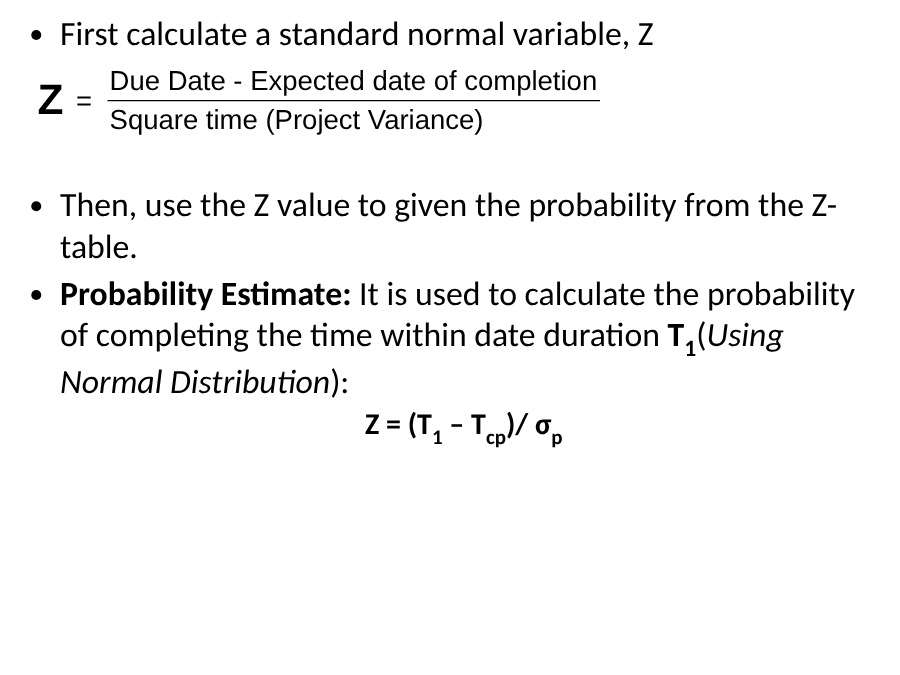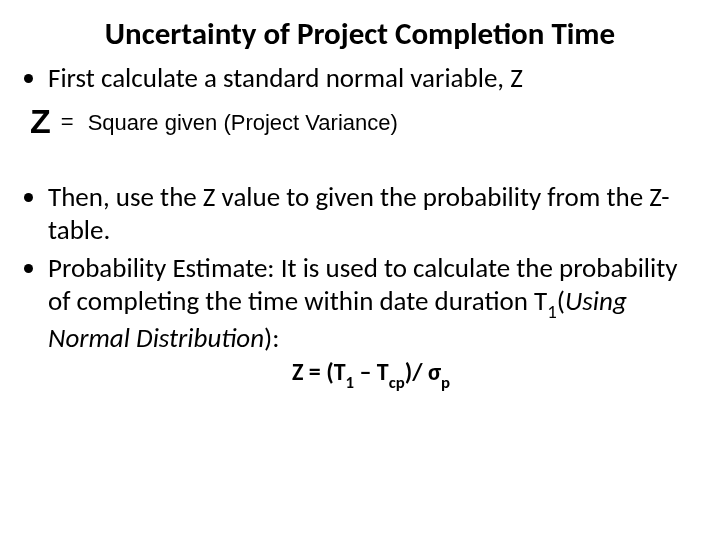--- a/index.html
+++ b/index.html
@@ -64,47 +64,47 @@
     border-bottom: 1.5px solid #000;
     padding: 0 2px 2px 2px;
   }
   .fraction .den {
     display: block;
     padding: 2px 2px 0 2px;
   }
   .spacer {
     height: 22px;
   }
-  .bold { font-weight: 400; }
+  .bold { font-weight: 700; }
   .sub { font-size: 0.7em; vertical-align: sub; position: relative; top: 0.1em; }
   .eqline {
     text-align: center;
     font-size: 24px;
     font-weight: 700;
     margin-top: 4px;
   }
   .italic { font-style: italic; }
 </style>
 </head>
 <body>
 
 <div class="slide">
 
-  <div class="title">Uncertainty of Project Completion Time</div>
 
   <ul class="body">
     <li>First calculate a standard normal variable, Z</li>
   </ul>
 
   <div class="formula-block">
     <div class="formula-row">
       <span class="z-letter">Z</span>
       <span class="eq">=</span>
       <span class="fraction">
-        <span class="den">Square given (Project Variance)</span>
+        <span class="num">Due Date - Expected date of completion</span>
+        <span class="den">Square time (Project Variance)</span>
       </span>
     </div>
   </div>
 
   <div class="spacer"></div>
 
   <ul class="body">
     <li>Then, use the Z value to given the probability from the Z- table.</li>
     <li>
       <span class="bold">Probability Estimate:</span><span> It is used to calculate the probability of completing the time within date duration </span><span class="bold">T</span><span class="bold sub">1</span><span>(</span><span class="italic">Using Normal Distribution</span><span>):</span>

